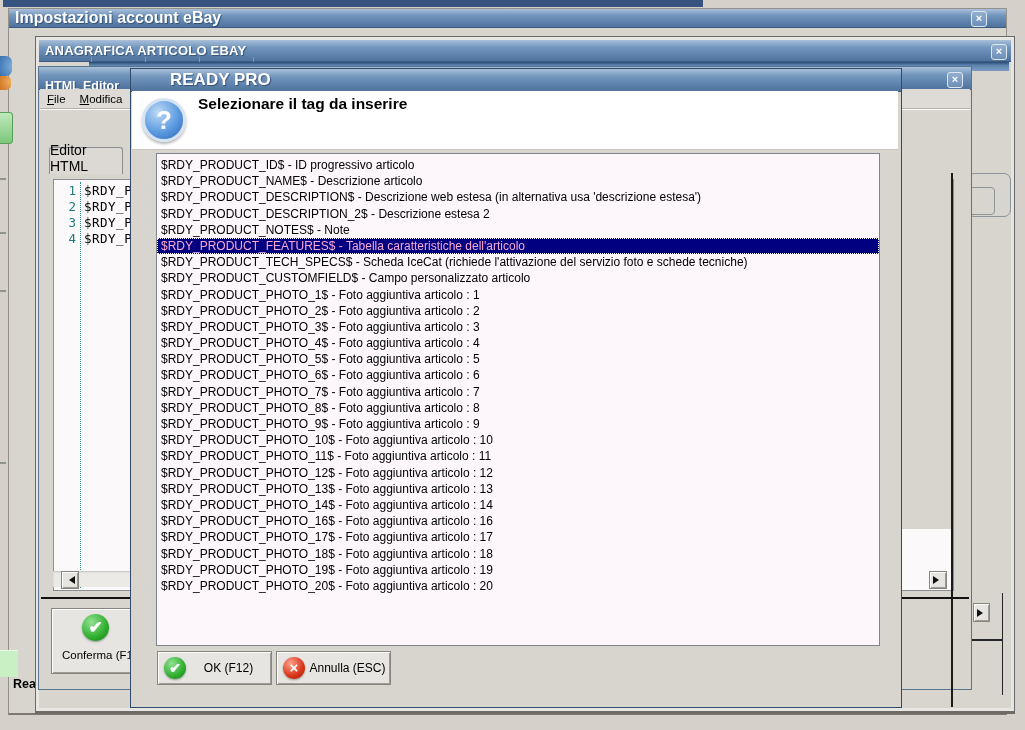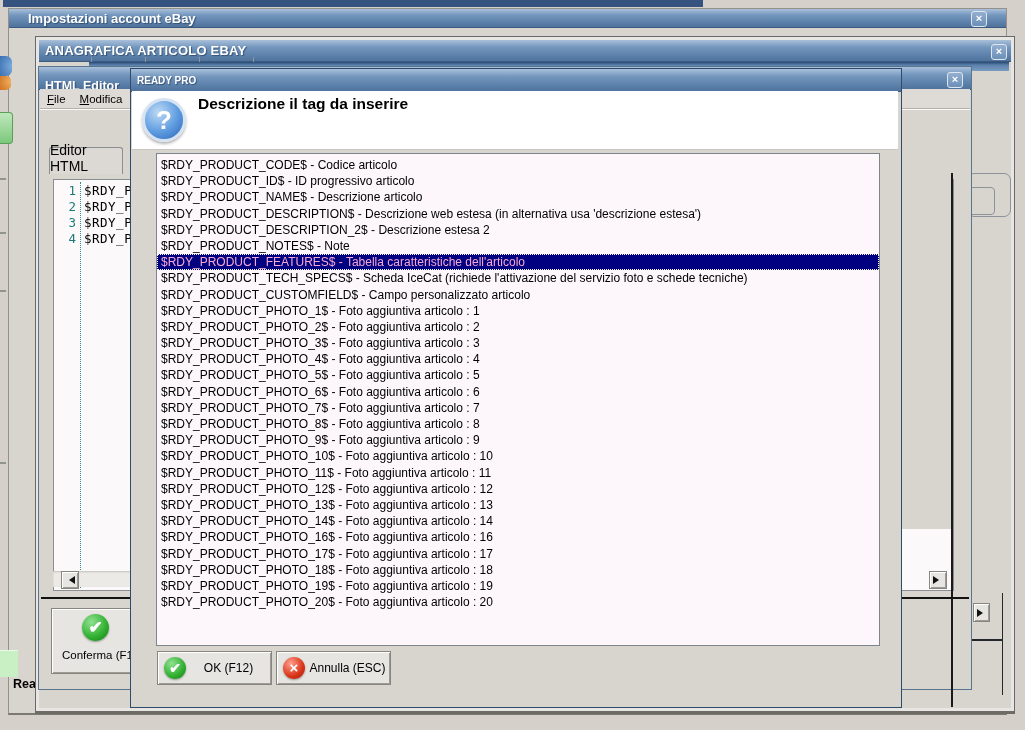--- a/index.html
+++ b/index.html
@@ -60,21 +60,21 @@
   .frag{position:absolute;}
 </style>
 </head>
 <body>
 
 <div class="abs" style="left:3px;top:0;width:700px;height:7px;background:#36527e;"></div>
 
 <div class="win" style="left:8px;top:8px;width:997px;height:704px;border:1px solid #94918b;
             border-bottom:2px solid #7c7973;z-index:10;">
   <div class="titlebar" style="height:18px;">
-    <span class="titletext" style="font-size:13px;margin-left:13px;">Impostazioni account eBay</span>
+    <span class="titletext" style="font-size:16px;">Impostazioni account eBay</span>
   </div>
   <div class="xbtn" style="right:19px;top:2px;">×</div>
   <div class="abs" style="left:4px;top:668px;font-size:12.5px;font-weight:bold;">Read</div>
 </div>
 
 <div class="frag" style="left:0;top:56px;width:12px;height:20px;background:radial-gradient(circle at 110% 50%,#7fb0e0,#3a70b0);border-radius:0 6px 6px 0;z-index:12;"></div>
 <div class="frag" style="left:0;top:76px;width:11px;height:14px;background:radial-gradient(circle at 100% 40%,#f0b060,#cf7322);border-radius:0 5px 5px 0;z-index:12;"></div>
 <div class="frag" style="left:0;top:112px;width:12px;height:30px;background:linear-gradient(#bfe8bb,#7cc87c);border:1px solid #58a058;border-left:none;border-radius:0 4px 4px 0;z-index:12;"></div>
 <div class="frag" style="left:0;top:178px;width:6px;height:2px;background:#8f948f;z-index:12;"></div>
 <div class="frag" style="left:0;top:232px;width:6px;height:2px;background:#8f948f;z-index:12;"></div>
@@ -150,31 +150,30 @@
   <div class="frag" style="left:2px;top:530px;width:928px;height:2px;background:#111;"></div>
 
   <div class="raised abs" style="left:12px;top:541px;width:86px;height:64px;">
     <div class="circle-icon green-check abs" style="left:30px;top:5px;width:27px;height:27px;font-size:17px;line-height:27px;">✔</div>
     <div class="abs" style="left:0;right:0;top:40px;text-align:left;padding-left:10px;font-size:11.5px;white-space:nowrap;">Conferma (F1</div>
   </div>
 </div>
 
 <div class="win" style="left:130px;top:68px;width:770px;height:638px;border:1px solid #2f4a6b;z-index:40;">
   <div class="titlebar" style="height:22px;">
-    <span class="titletext" style="font-size:10px;">READY PRO</span>
+    <span class="titletext" style="font-size:17px;margin-left:33px;">READY PRO</span>
   </div>
 
   <div class="abs" style="left:1px;top:22px;width:766px;height:58px;background:#fff;border-bottom:1px solid #c9c6c1;">
     <div class="circle-icon blue-q abs" style="left:10px;top:7px;width:38px;height:38px;font-size:26px;line-height:38px;">?</div>
-    <div class="abs" style="left:66px;top:4px;font-size:15.5px;font-weight:bold;">Descrizione il tag da inserire</div>
+    <div class="abs" style="left:66px;top:4px;font-size:15.5px;font-weight:bold;">Selezionare il tag da inserire</div>
   </div>
 
   <div class="listbox" style="left:25px;top:84px;width:722px;height:488px;padding-top:3px;">
 
-      <div class="tag-item">$RDY_PRODUCT_CODE$ - Codice articolo</div>
 
       <div class="tag-item">$RDY_PRODUCT_ID$ - ID progressivo articolo</div>
 
       <div class="tag-item">$RDY_PRODUCT_NAME$ - Descrizione articolo</div>
 
       <div class="tag-item">$RDY_PRODUCT_DESCRIPTION$ - Descrizione web estesa (in alternativa usa 'descrizione estesa')</div>
 
       <div class="tag-item">$RDY_PRODUCT_DESCRIPTION_2$ - Descrizione estesa 2</div>
 
       <div class="tag-item">$RDY_PRODUCT_NOTES$ - Note</div>

